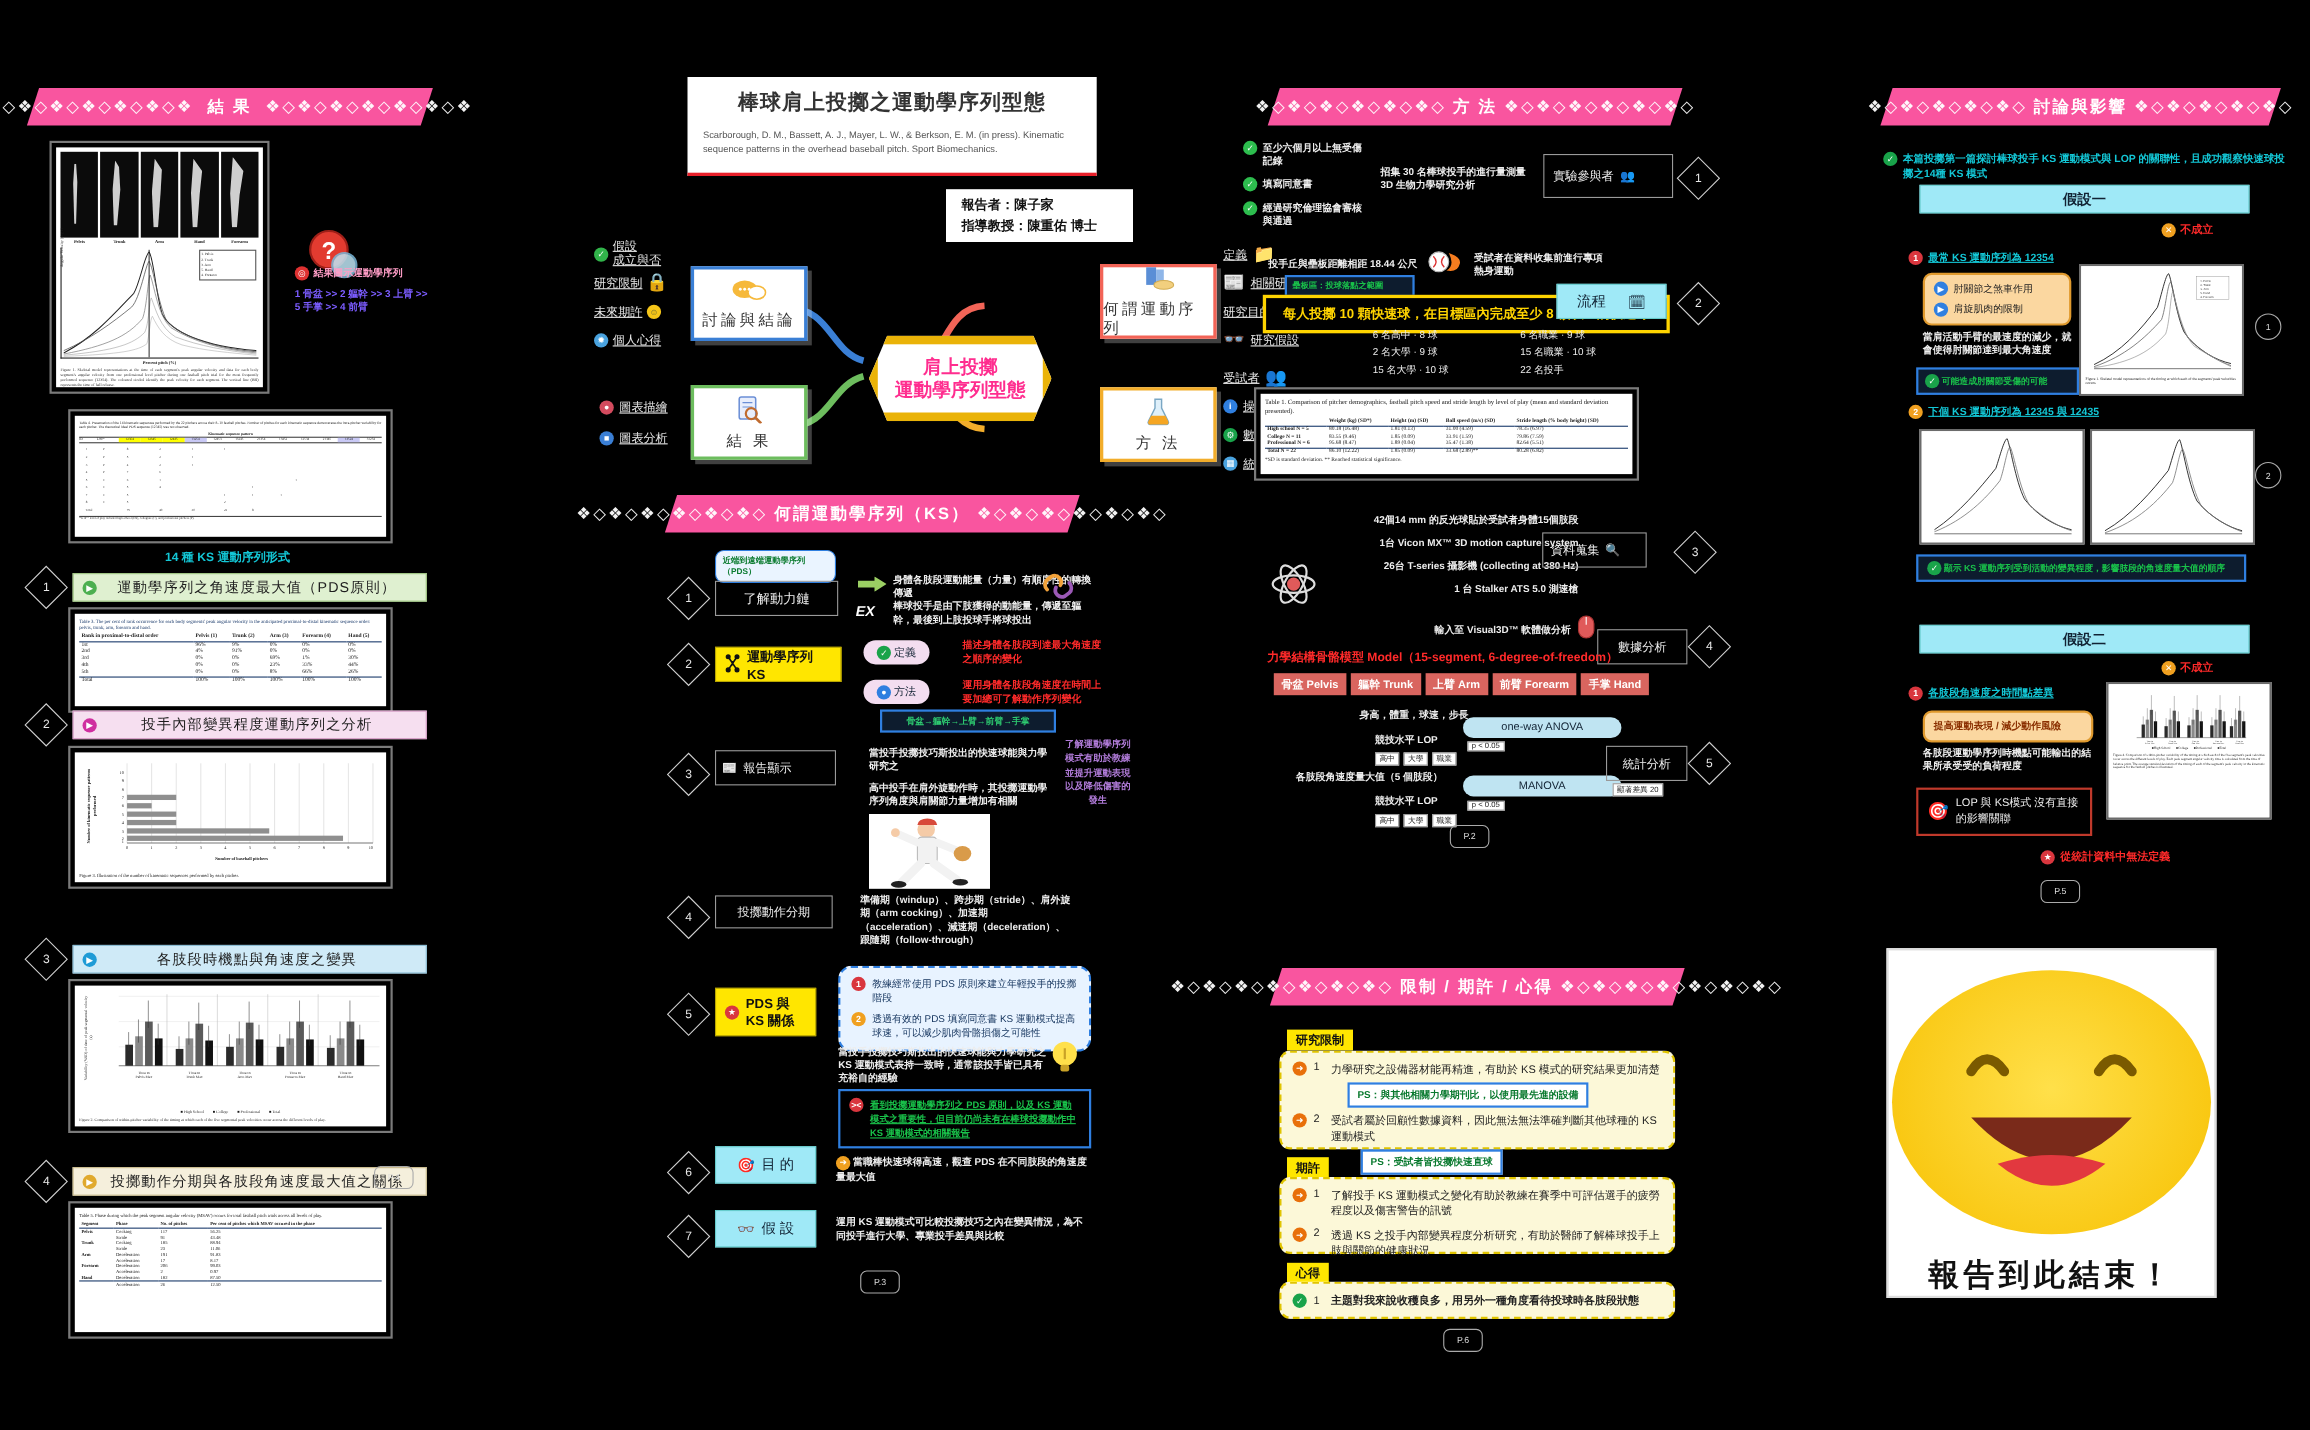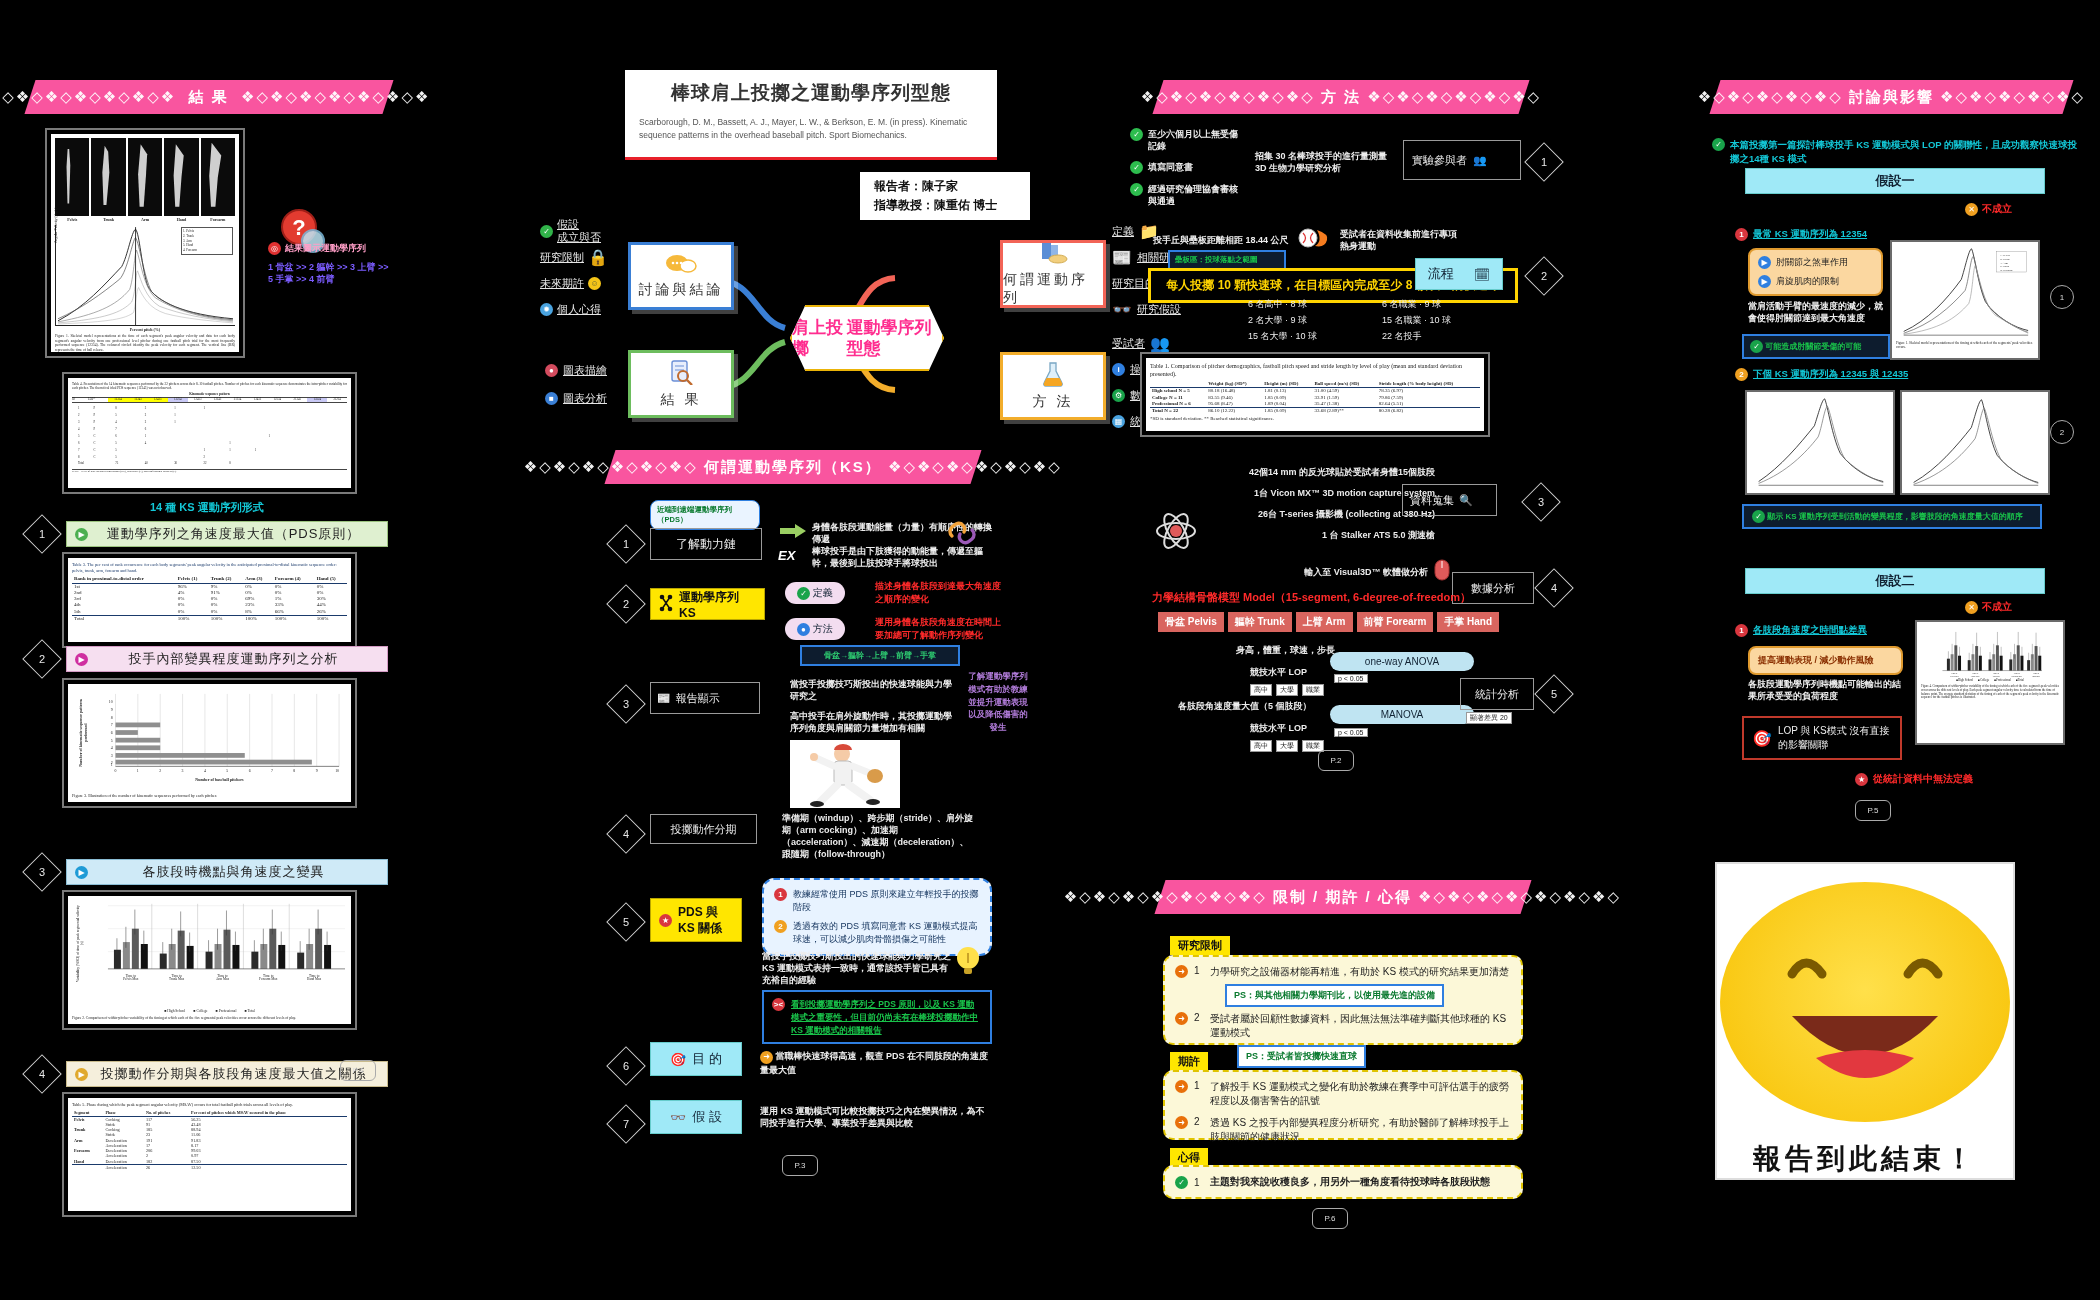--- a/index.html
+++ b/index.html
@@ -27,21 +27,21 @@
   .chip{display:flex;align-items:center;height:26px;box-sizing:border-box;padding:0 8px;
         border:1px solid #8a8a8a;box-shadow:3px 3px 0 rgba(0,0,0,.55);}
   .chip .ctext{flex:1;text-align:center;font-size:13px;color:#1e1e1e;letter-spacing:1px;}
   .dia{width:26px;height:26px;border:1px solid #cfcfcf;transform:rotate(45deg);
        display:flex;align-items:center;justify-content:center;}
   .dia i{transform:rotate(-45deg);font-style:normal;font-size:11px;color:#e8e8e8;}
   
   .node{background:#fff;color:#222;border:3px solid #888;display:flex;flex-direction:column;
         align-items:center;justify-content:center;box-shadow:4px 4px 0 rgba(255,255,255,.25);}
   .node .nlabel{font-size:14px;letter-spacing:3px;margin-top:2px;color:#333;}
-  .hexcore{background:#fff;border:2px solid #eab308;display:flex;flex-direction:row;
+  .hexcore{background:#fff;border:8px solid #eab308;display:flex;flex-direction:column;
            align-items:center;justify-content:center;color:#ff2d8f;font-weight:bold;font-size:17px;
            line-height:1.25;
            clip-path:polygon(10% 0,90% 0,100% 50%,90% 100%,10% 100%,0 50%);}
   .leaf{font-size:11px;color:#e6e6e6;text-decoration:underline;}
   .dot{width:13px;height:13px;border-radius:50%;display:inline-flex;align-items:center;
        justify-content:center;font-size:8px;color:#fff;font-weight:bold;flex:0 0 auto;}
   
   .ybox{background:#ffe600;color:#111;font-weight:bold;font-size:12px;display:flex;align-items:center;
         gap:6px;padding:5px 8px;box-sizing:border-box;border:1px solid #b9a600;}
   .cyanbox{background:#9fe9f7;color:#123;border:1px solid #6cc;box-sizing:border-box;
@@ -882,21 +882,21 @@
 <div class="abs" style="left:1248px;top:298px;width:120px;">
   <div class="lbl" style="margin-bottom:4px;">6 名高中 · 8 球</div>
   <div class="lbl" style="margin-bottom:4px;">2 名大學 · 9 球</div>
   <div class="lbl">15 名大學 · 10 球</div>
 </div>
 <div class="abs" style="left:1382px;top:298px;width:120px;">
   <div class="lbl" style="margin-bottom:4px;">6 名職業 · 9 球</div>
   <div class="lbl" style="margin-bottom:4px;">15 名職業 · 10 球</div>
   <div class="lbl">22 名投手</div>
 </div>
-<div class="abs cyanbox" style="left:1415px;top:258px;width:88px;height:32px;gap:20px;">
+<div class="abs cyanbox" style="left:1415px;top:258px;width:100px;height:32px;gap:20px;">
   <span>流程</span>
     <span>🗓</span>
 </div>
 <div class="abs" style="left:1530px;top:262px;">
     <div class="dia">
       <i>2</i>
     </div>
   </div>
 
 <div class="abs figbox-dk" style="left:1140px;top:352px;width:350px;height:85px;">

